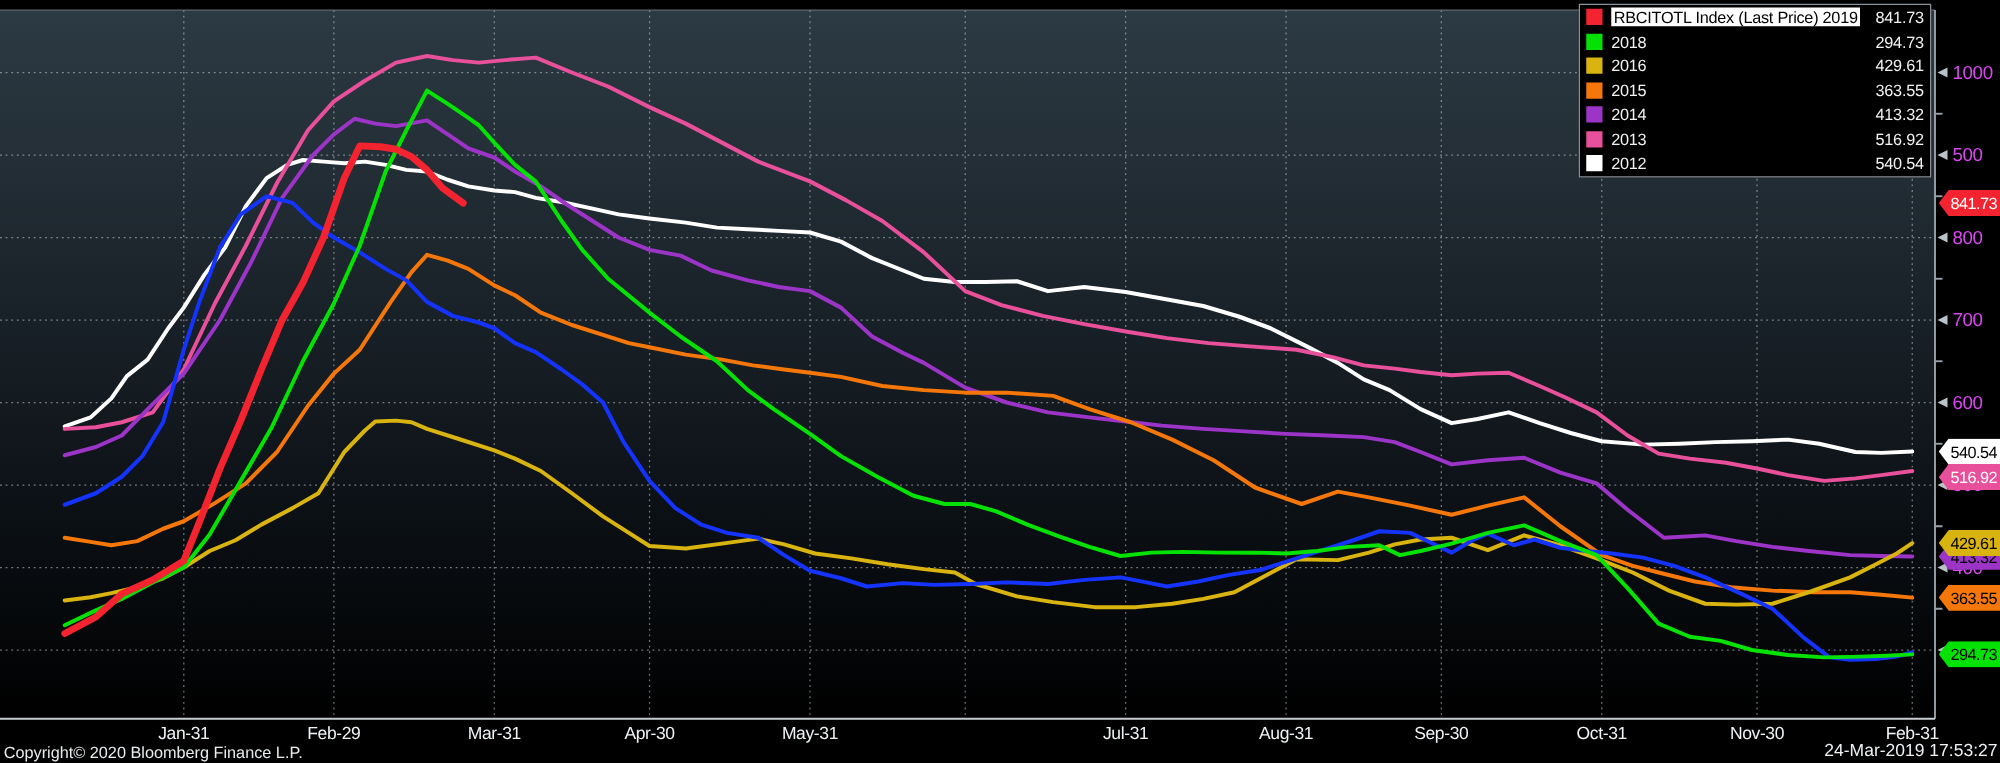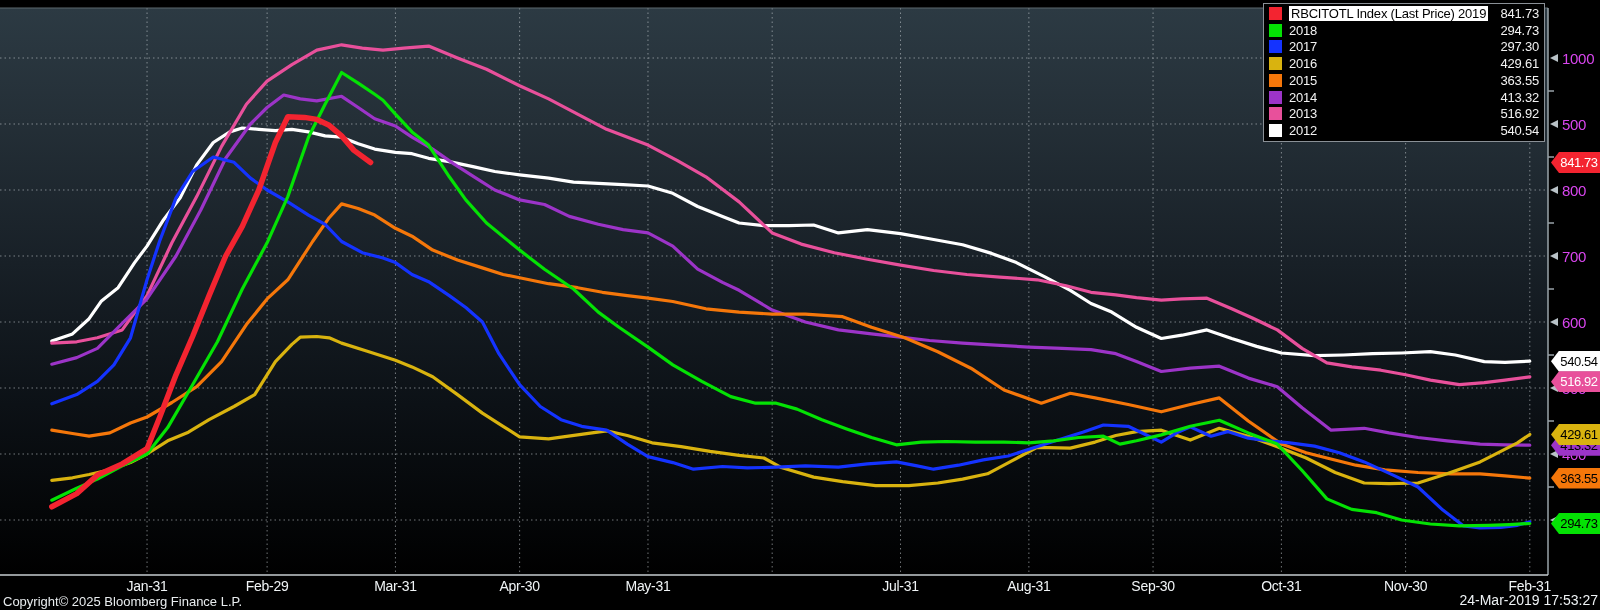--- a/index.html
+++ b/index.html
@@ -143,25 +143,20 @@
         <span class="sw" style="background: rgb(243, 36, 48);"></span>
         <span class="lbl"><span class="hl">RBCITOTL Index (Last Price) 2019</span></span>
         <span class="val">841.73</span>
       </div>
       <div class="lrow">
         <span class="sw" style="background: rgb(4, 226, 4);"></span>
         <span class="lbl">2018</span>
         <span class="val">294.73</span>
       </div>
       <div class="lrow">
-        <span class="sw" style="background: rgb(20, 51, 255);"></span>
-        <span class="lbl">2017</span>
-        <span class="val">297.30</span>
-      </div>
-      <div class="lrow">
         <span class="sw" style="background: rgb(217, 179, 15);"></span>
         <span class="lbl">2016</span>
         <span class="val">429.61</span>
       </div>
       <div class="lrow">
         <span class="sw" style="background: rgb(245, 119, 10);"></span>
         <span class="lbl">2015</span>
         <span class="val">363.55</span>
       </div>
       <div class="lrow">
@@ -173,15 +168,15 @@
         <span class="sw" style="background: rgb(232, 80, 155);"></span>
         <span class="lbl">2013</span>
         <span class="val">516.92</span>
       </div>
       <div class="lrow">
         <span class="sw" style="background: rgb(255, 255, 255);"></span>
         <span class="lbl">2012</span>
         <span class="val">540.54</span>
       </div>
     </div>
-  <div id="copyright">Copyright© 2025 Bloomberg Finance L.P.</div>
+  <div id="copyright">Copyright© 2020 Bloomberg Finance L.P.</div>
   <div id="timestamp">24-Mar-2019 17:53:27</div>
 </div>
 
 </body></html>

